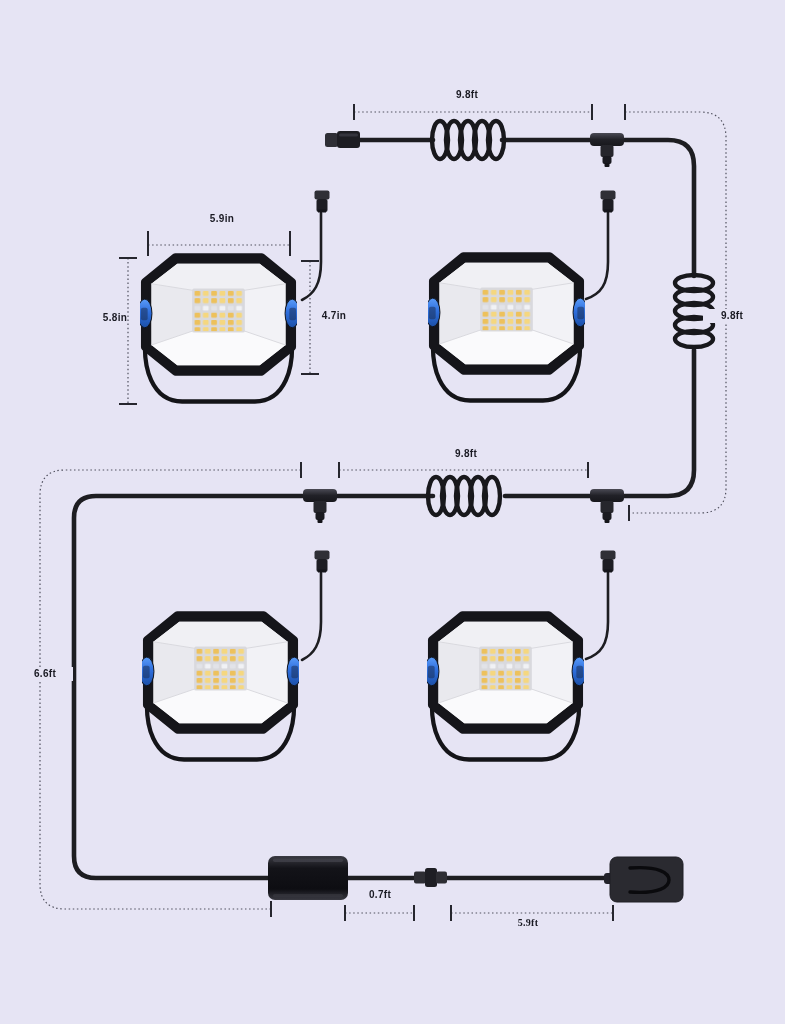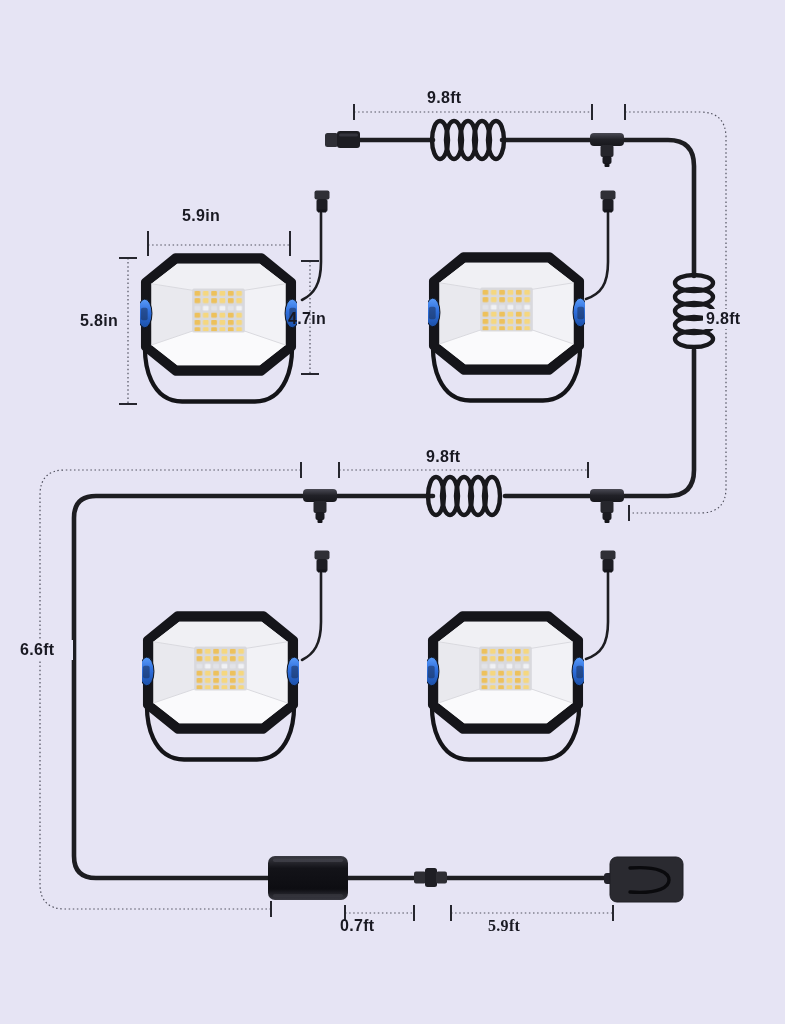--- a/index.html
+++ b/index.html
@@ -1,20 +1,20 @@
 <!DOCTYPE html>
 <html><head>
 <meta charset="utf-8">
 <style>
   html,body{margin:0;padding:0;background:#e6e4f4;}
   #stage{position:relative;width:785px;height:1024px;background:#e6e4f4;overflow:hidden;
          font-family:"Liberation Sans",sans-serif;}
   #diagram-svg{position:absolute;left:0;top:0;}
-  .dim-label{position:absolute;font-weight:700;font-size:16px;letter-spacing:.3px;
-             color:#191922;line-height:1;}
+  .dim-label{position:absolute;font-weight:700;font-size:10px;letter-spacing:.3px;
+             color:#191922;text-align:center;line-height:1;}
   .mask{background:#e6e4f4;padding:2px 3px;}
 </style>
 </head>
 <body>
 
 <div id="stage">
 
 <svg id="diagram-svg" width="785" height="1024" viewBox="0 0 785 1024">
   <defs>
     <linearGradient id="knobG" x1="0" y1="0" x2="0" y2="1">
@@ -191,25 +191,25 @@
     <path d="M630,868 C659,866 669,873 669,880 C669,887 659,894 630,892" fill="none" stroke="#0a0a0d" stroke-width="3.4" stroke-linecap="round"></path>
   </g>
 </svg>
 
 <div class="dim-label" style="left:427px;top:90px;width:80px;">9.8ft</div>
 
 <div class="dim-label mask" style="left:703px;top:309px;width:52px;">9.8ft</div>
 
 <div class="dim-label" style="left:426px;top:449px;width:80px;">9.8ft</div>
 
-<div class="dim-label mask" style="left:17px;top:640px;width:50px;">6.6ft</div>
-
-<div class="dim-label" style="left:340px;top:918px;width:80px;">0.7ft</div>
+<div class="dim-label mask" style="left:17px;top:667px;width:50px;">6.6ft</div>
+
+<div class="dim-label" style="left:340px;top:890px;width:80px;">0.7ft</div>
 
 <div class="dim-label" style="left:488px;top:918px;width:80px;font-family:Liberation Serif, serif;">5.9ft</div>
 
-<div class="dim-label" style="left:182px;top:208px;width:80px;">5.9in</div>
+<div class="dim-label" style="left:182px;top:214px;width:80px;">5.9in</div>
 
 <div class="dim-label" style="left:80px;top:313px;width:70px;">5.8in</div>
 
-<div class="dim-label" style="left:288px;top:311px;width:70px;">4.7in</div>
+<div class="dim-label" style="left:299px;top:311px;width:70px;">4.7in</div>
 
 </div>
 
 </body></html>

